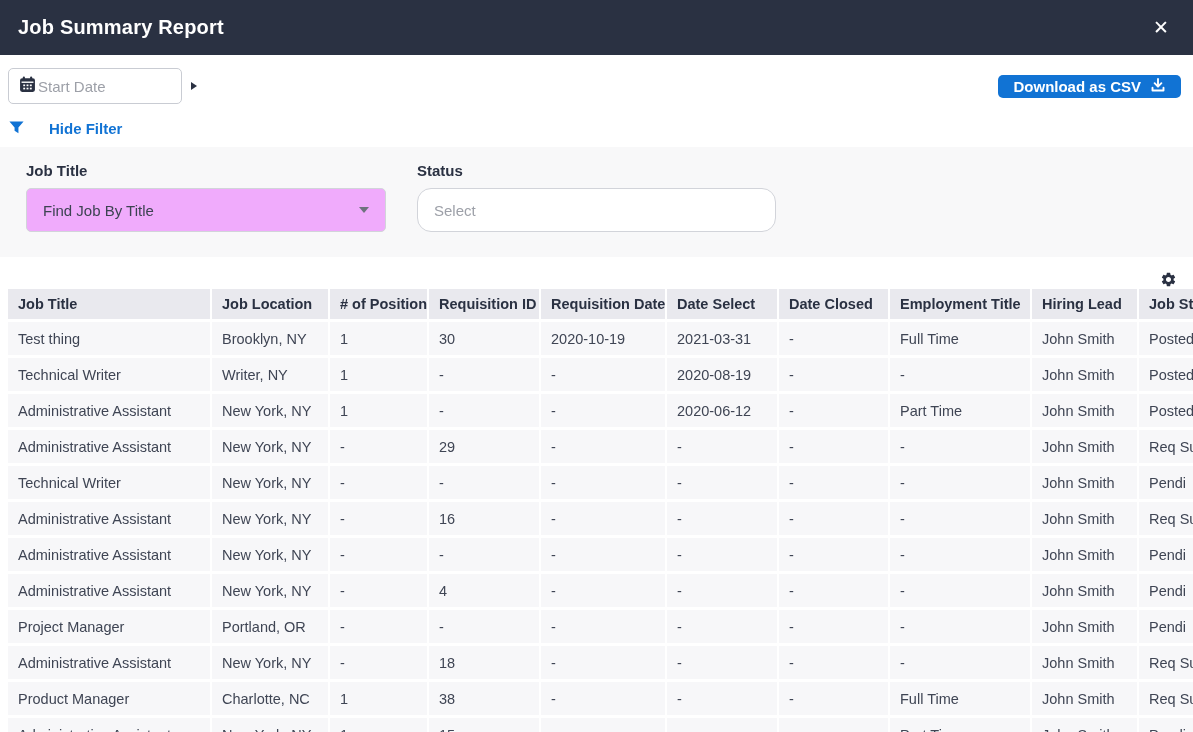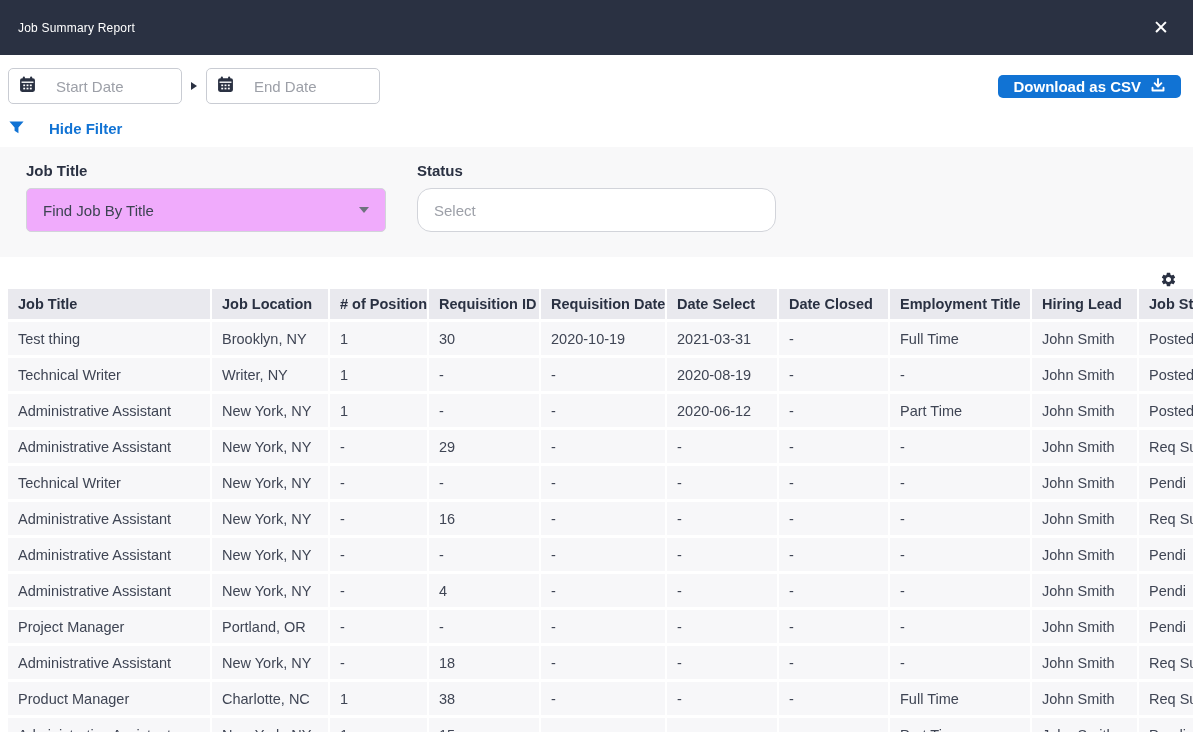--- a/index.html
+++ b/index.html
@@ -2,28 +2,28 @@
 <html><head>
 <meta charset="utf-8">
 <style>
   * { margin:0; padding:0; box-sizing:border-box; }
   html,body { width:1193px; height:732px; overflow:hidden; background:#fff;
               font-family:"Liberation Sans", sans-serif; }
 
   
   .titlebar { height:55px; background:#2a3142; display:flex; align-items:center;
               justify-content:space-between; padding:0 18px; }
-  .titlebar .title { color:#fff; font-size:12px; font-weight:400; letter-spacing:.2px; }
+  .titlebar .title { color:#fff; font-size:20px; font-weight:700; letter-spacing:.2px; }
   .close-btn { background:none; border:none; color:#fff; font-size:19px; line-height:1;
                cursor:pointer; padding:4px 6px; }
 
   
   .toolbar { display:flex; align-items:center; padding:13px 12px 0 8px; }
   .date-box { width:174px; height:36px; background:#fff; border:1px solid #c9ccd3;
-              border-radius:5px; display:flex; align-items:center; padding:0 10px; gap:20px; }
+              border-radius:5px; display:flex; align-items:center; padding:0 10px; gap:2px; }
   .date-box input { border:none; outline:none; width:100%; font-size:15px; color:#3c4352;
                     font-family:inherit; background:transparent; }
   .date-box input::placeholder { color:#9da0a8; }
   .arrow-sep { width:0; height:0; border-left:6px solid #2a3142;
                border-top:4px solid transparent; border-bottom:4px solid transparent;
                margin:0 9px; }
   .download-btn { margin-left:auto; background:#1173d4; color:#fff; border:none;
                   border-radius:5px; height:23px; padding:0 15px; font-size:15px;
                   font-weight:700; font-family:inherit; display:flex; align-items:center;
                   gap:9px; cursor:pointer; }
@@ -82,39 +82,20 @@
             <rect x="10.2" y="8" width="1.8" height="1.6"></rect>
           <rect x="4" y="11" width="1.8" height="1.6"></rect>
             <rect x="7.1" y="11" width="1.8" height="1.6"></rect>
             <rect x="10.2" y="11" width="1.8" height="1.6"></rect>
         </g>
       </svg>
     </span>
     <input type="text" placeholder="Start Date" style="">
   </div>
   <span class="arrow-sep"></span>
-  <div class="date-box">
-    <span>
-      <svg width="17" height="17" viewBox="0 0 16 16">
-        <rect x="1" y="2" width="14" height="13" rx="2" fill="#2a3142"></rect>
-        <rect x="3.6" y="0.5" width="2" height="3" rx="1" fill="#2a3142"></rect>
-        <rect x="10.4" y="0.5" width="2" height="3" rx="1" fill="#2a3142"></rect>
-        <rect x="2.4" y="5.2" width="11.2" height="1.3" fill="#fff"></rect>
-        <g fill="#fff">
-          <rect x="4" y="8" width="1.8" height="1.6"></rect>
-            <rect x="7.1" y="8" width="1.8" height="1.6"></rect>
-            <rect x="10.2" y="8" width="1.8" height="1.6"></rect>
-          <rect x="4" y="11" width="1.8" height="1.6"></rect>
-            <rect x="7.1" y="11" width="1.8" height="1.6"></rect>
-            <rect x="10.2" y="11" width="1.8" height="1.6"></rect>
-        </g>
-      </svg>
-    </span>
-    <input type="text" placeholder="End Date" style="">
-  </div>
   <button class="download-btn">
     <span>Download as CSV</span>
     <span>
       <svg width="16" height="16" viewBox="0 0 16 16" fill="none" stroke="#fff" stroke-width="1.9" stroke-linecap="round" stroke-linejoin="round">
         <path d="M8 2v7.3"></path>
           <path d="M4.6 6.2 8 9.6l3.4-3.4"></path>
           <path d="M2.5 10.8v2.7h11v-2.7"></path>
       </svg>
     </span>
   </button>

